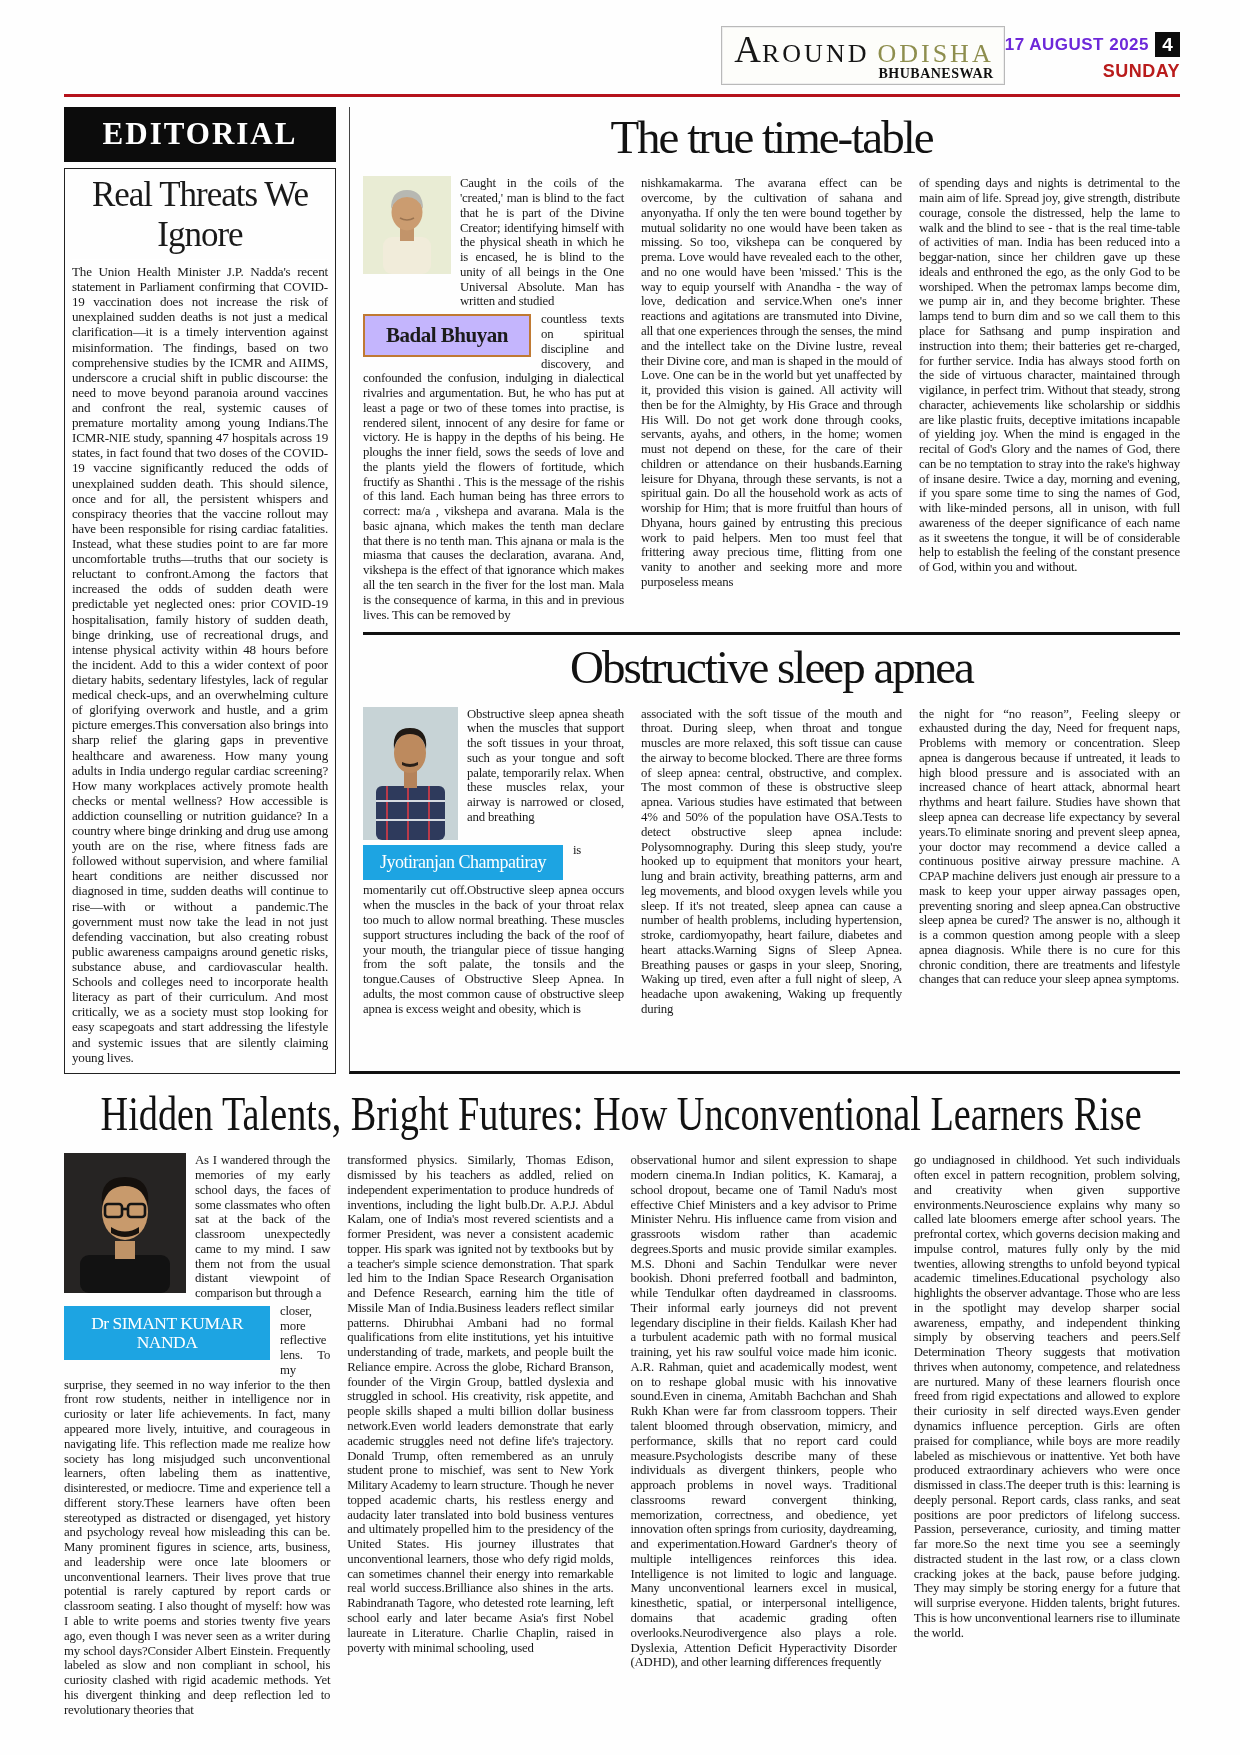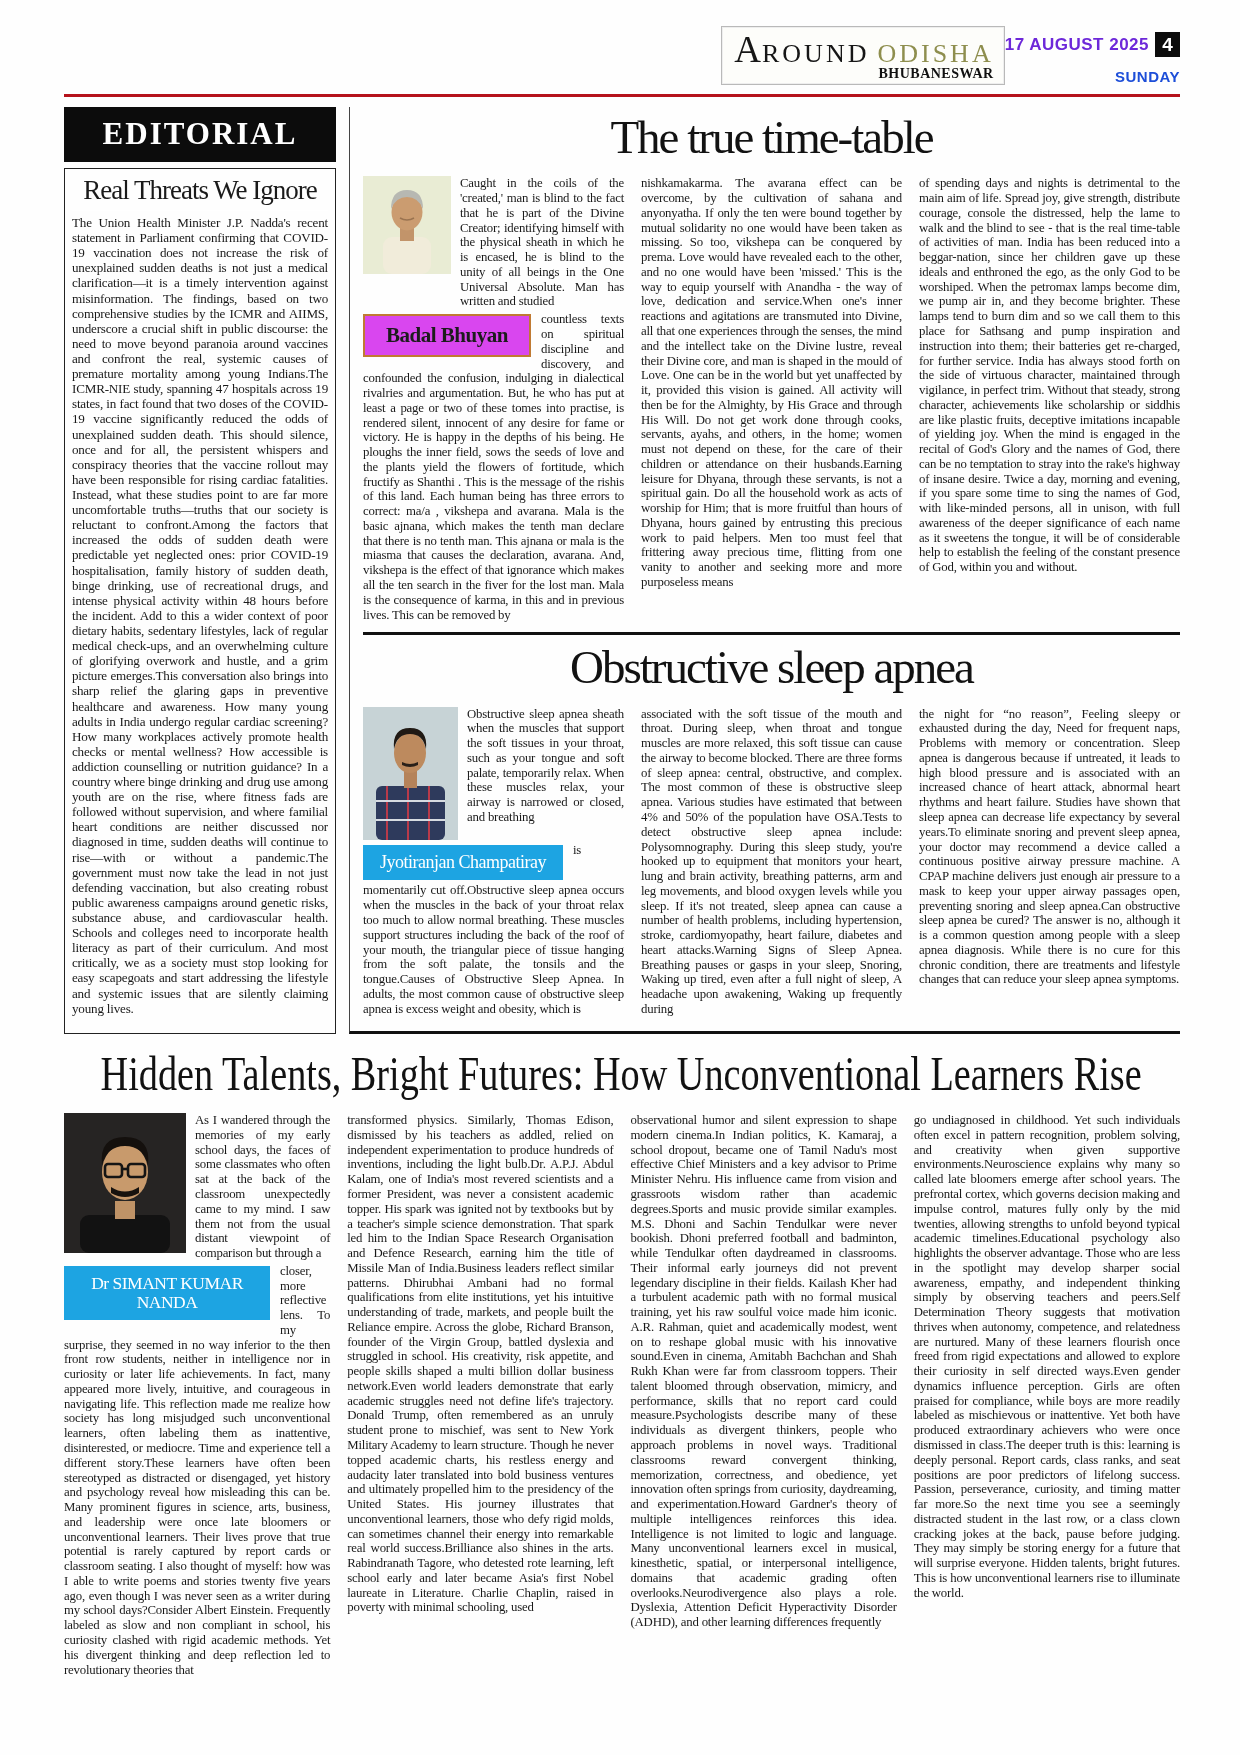--- a/index.html
+++ b/index.html
@@ -23,21 +23,21 @@
     text-align:right; font-family:Liberation Serif, serif; font-weight:bold;
     font-size:14px; letter-spacing:.5px; color:#111; margin-top:-2px;
   }
   .dateline { text-align:right; font-family:"Liberation Sans",sans-serif; padding-top:6px; }
   .date-row { display:flex; align-items:center; justify-content:flex-end; gap:6px; }
   .date-text { font-weight:bold; font-size:17px; letter-spacing:.5px; color:#6d28d9; }
   .page-num {
     background:#0c0c0c; color:#fff; font-weight:bold; font-size:19px;
     width:25px; height:25px; display:flex; align-items:center; justify-content:center;
   }
-  .day-text { font-weight:bold; font-size:15px; letter-spacing:.5px; margin-top:11px; color:#1d4ed8; }
+  .day-text { font-weight:bold; font-size:18px; letter-spacing:.5px; margin-top:4px; color:#b91c1c; }
   .red-rule { height:3px; background:#b5121b; margin-top:4px; }
 
   
   .body-text {
     font-size:12.8px; line-height:1.155; text-align:justify;
     letter-spacing:-0.2px; color:#191919;
   }
   .headline-xl {
     font-weight:normal; font-size:47px; letter-spacing:-2px; text-align:center;
     line-height:1.05; color:#121212; margin:6px 0 14px 0;
@@ -46,39 +46,39 @@
   .col { flex:1 1 0; min-width:0; }
 
   
   .row1 { display:flex; margin-top:10px; }
   .editorial { width:272px; flex:0 0 272px; display:flex; flex-direction:column;border-radius:23px; }
   .ed-banner {
     background:#0c0c0c; color:#fff; text-align:center; font-weight:bold;
     font-size:31px; letter-spacing:2px; padding:9px 0 10px;
   }
   .ed-box { border:1.5px solid #222; margin-top:6px; padding:4px 7px 8px; flex:1; }
-  .ed-title { font-weight:normal; font-size:27px; letter-spacing:-1px; text-align:center;
+  .ed-title { font-weight:normal; font-size:35px; letter-spacing:-1px; text-align:center;
     border-bottom:1px solid #fff; padding:2px 0 4px; }
   .ed-body { margin-top:4px; font-size:13.1px; }
 
   .right-col { flex:1; border-left:1px solid #444; margin-left:13px; padding-left:13px;
     border-bottom:3px solid #111; padding-bottom:14px; }
   .art-timetable { border-bottom:3px solid #111; padding-bottom:10px; }
   .art-apnea { padding-top:2px; }
 
   
   .lead-row { display:flex; gap:9px; margin-bottom:3px; }
   .lead-text { flex:1; min-width:0; }
   .photo { flex:0 0 auto; line-height:0; }
   .photo svg { display:block; }
   .namebox {
     float:left; text-align:center; margin:2px 10px 3px 0; line-height:1.1;
   }
   .namebox-peach {
-    background:#d946ef; border:2px solid #c07a33; color:#1c1c1c;
+    background:#c4b5fd; border:2px solid #c07a33; color:#1c1c1c;
     font-weight:bold; font-size:21px; padding:8px 6px; width:168px; letter-spacing:-0.5px;
   }
   .namebox-blue {
     background:#1da4e2; color:#fff; font-size:18px; padding:8px 4px; width:200px;
     letter-spacing:-0.5px;
   }
   .namebox-blue.wide { width:206px; font-size:17.5px; }
 
   
   .art-learners { margin-top:14px; }

